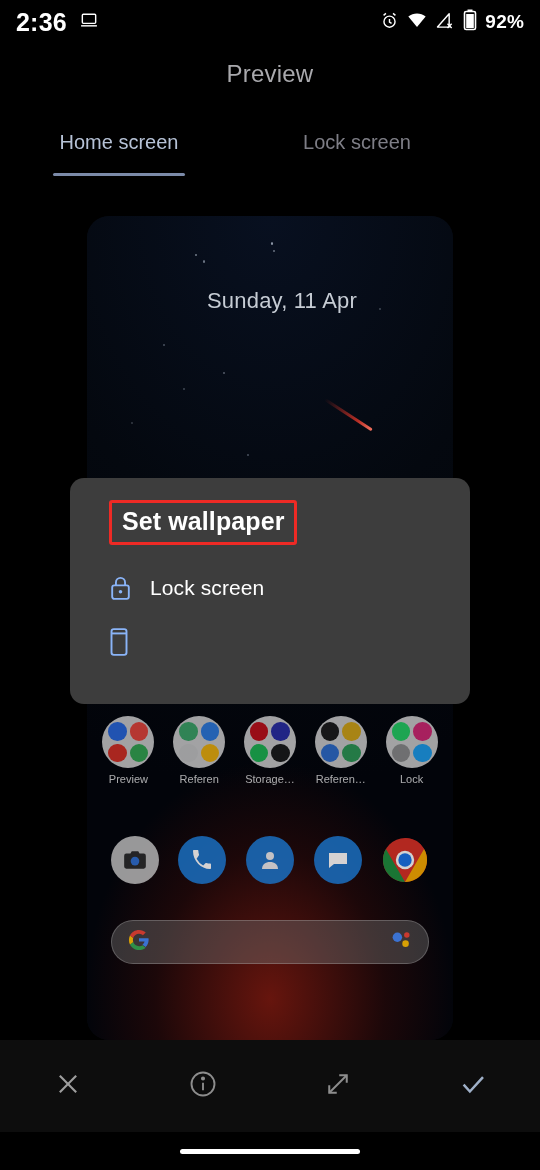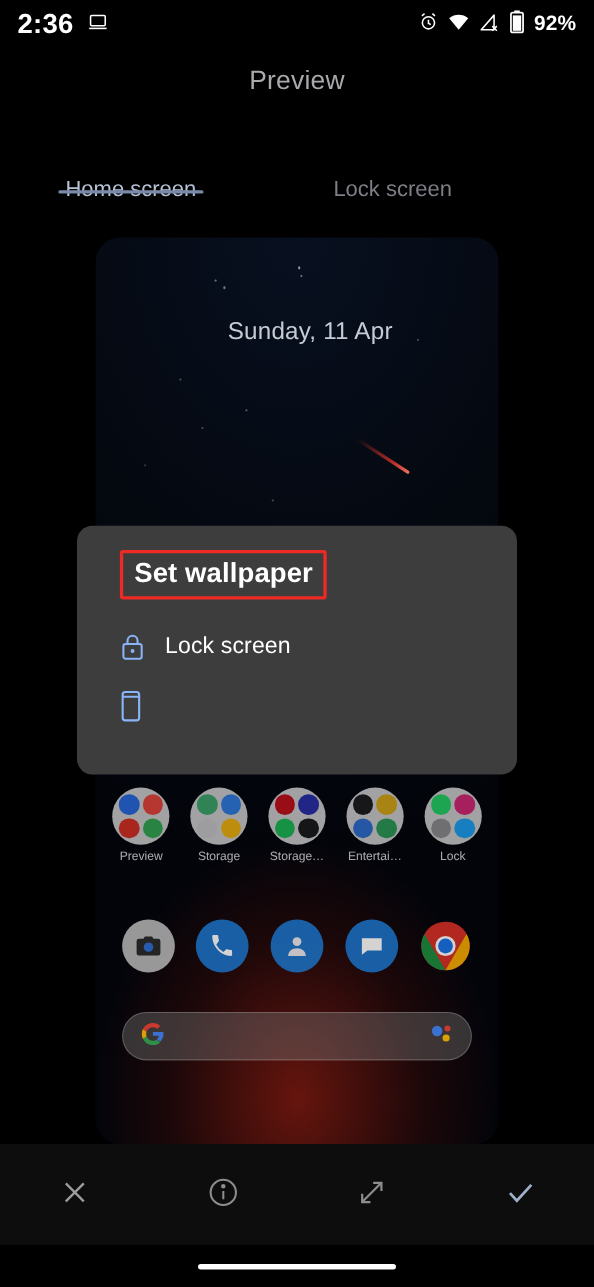--- a/index.html
+++ b/index.html
@@ -33,21 +33,20 @@
   #preview-title {
     position: absolute; left: 0; top: 60px; width: 540px;
     text-align: center;
     font-size: 24px; color: #a9a9ad; letter-spacing: .2px;
   }
 
   
   #tab-bar {
     position: absolute; left: 0; top: 128px; width: 476px; height: 56px;
     display: flex;
-    align-items: flex-end;
   }
   .tab {
     flex: 1; position: relative;
     display: flex; align-items: flex-start; justify-content: center;
     padding-top: 3px;
     font-size: 20px;
   }
   .tab-label { display: block; }
   .tab.active .tab-label { color: #b6c2d6; }
   .tab.inactive .tab-label { color: #7e7e86; }
@@ -262,39 +261,39 @@
         </div>
         <div class="folder-label">Preview</div>
       </div>
       <div class="folder">
         <div class="folder-circle">
           <span class="mini" style="background:#3ea76a"></span>
             <span class="mini" style="background:#2f7de1"></span>
           <span class="mini" style="background:#c9c9c9"></span>
             <span class="mini" style="background:#f2b40e"></span>
         </div>
-        <div class="folder-label">Storage</div>
+        <div class="folder-label">Referen</div>
       </div>
       <div class="folder">
         <div class="folder-circle">
           <span class="mini" style="background:#c4101b"></span>
             <span class="mini" style="background:#2a2fa8"></span>
           <span class="mini" style="background:#1db954"></span>
             <span class="mini" style="background:#1b1b1b"></span>
         </div>
         <div class="folder-label">Storage…</div>
       </div>
       <div class="folder">
         <div class="folder-circle">
           <span class="mini" style="background:#1d1d1d"></span>
             <span class="mini" style="background:#d7a818"></span>
           <span class="mini" style="background:#2f6fd0"></span>
             <span class="mini" style="background:#2e9b57"></span>
         </div>
-        <div class="folder-label">Entertai…</div>
+        <div class="folder-label">Referen…</div>
       </div>
       <div class="folder">
         <div class="folder-circle">
           <span class="mini" style="background:#25d366"></span>
             <span class="mini" style="background:#d62976"></span>
           <span class="mini" style="background:#8e8e8e"></span>
             <span class="mini" style="background:#1da1f2"></span>
         </div>
         <div class="folder-label">Lock</div>
       </div>

